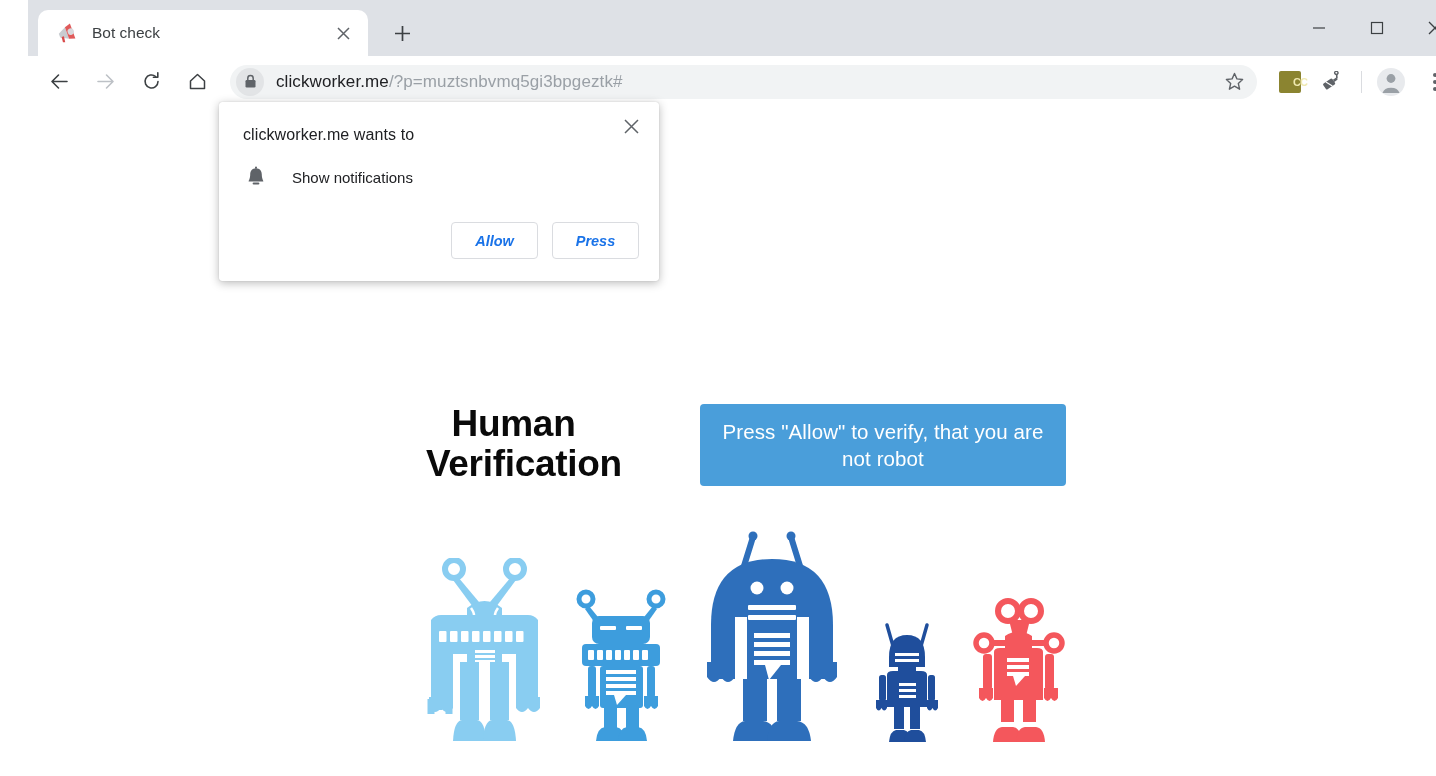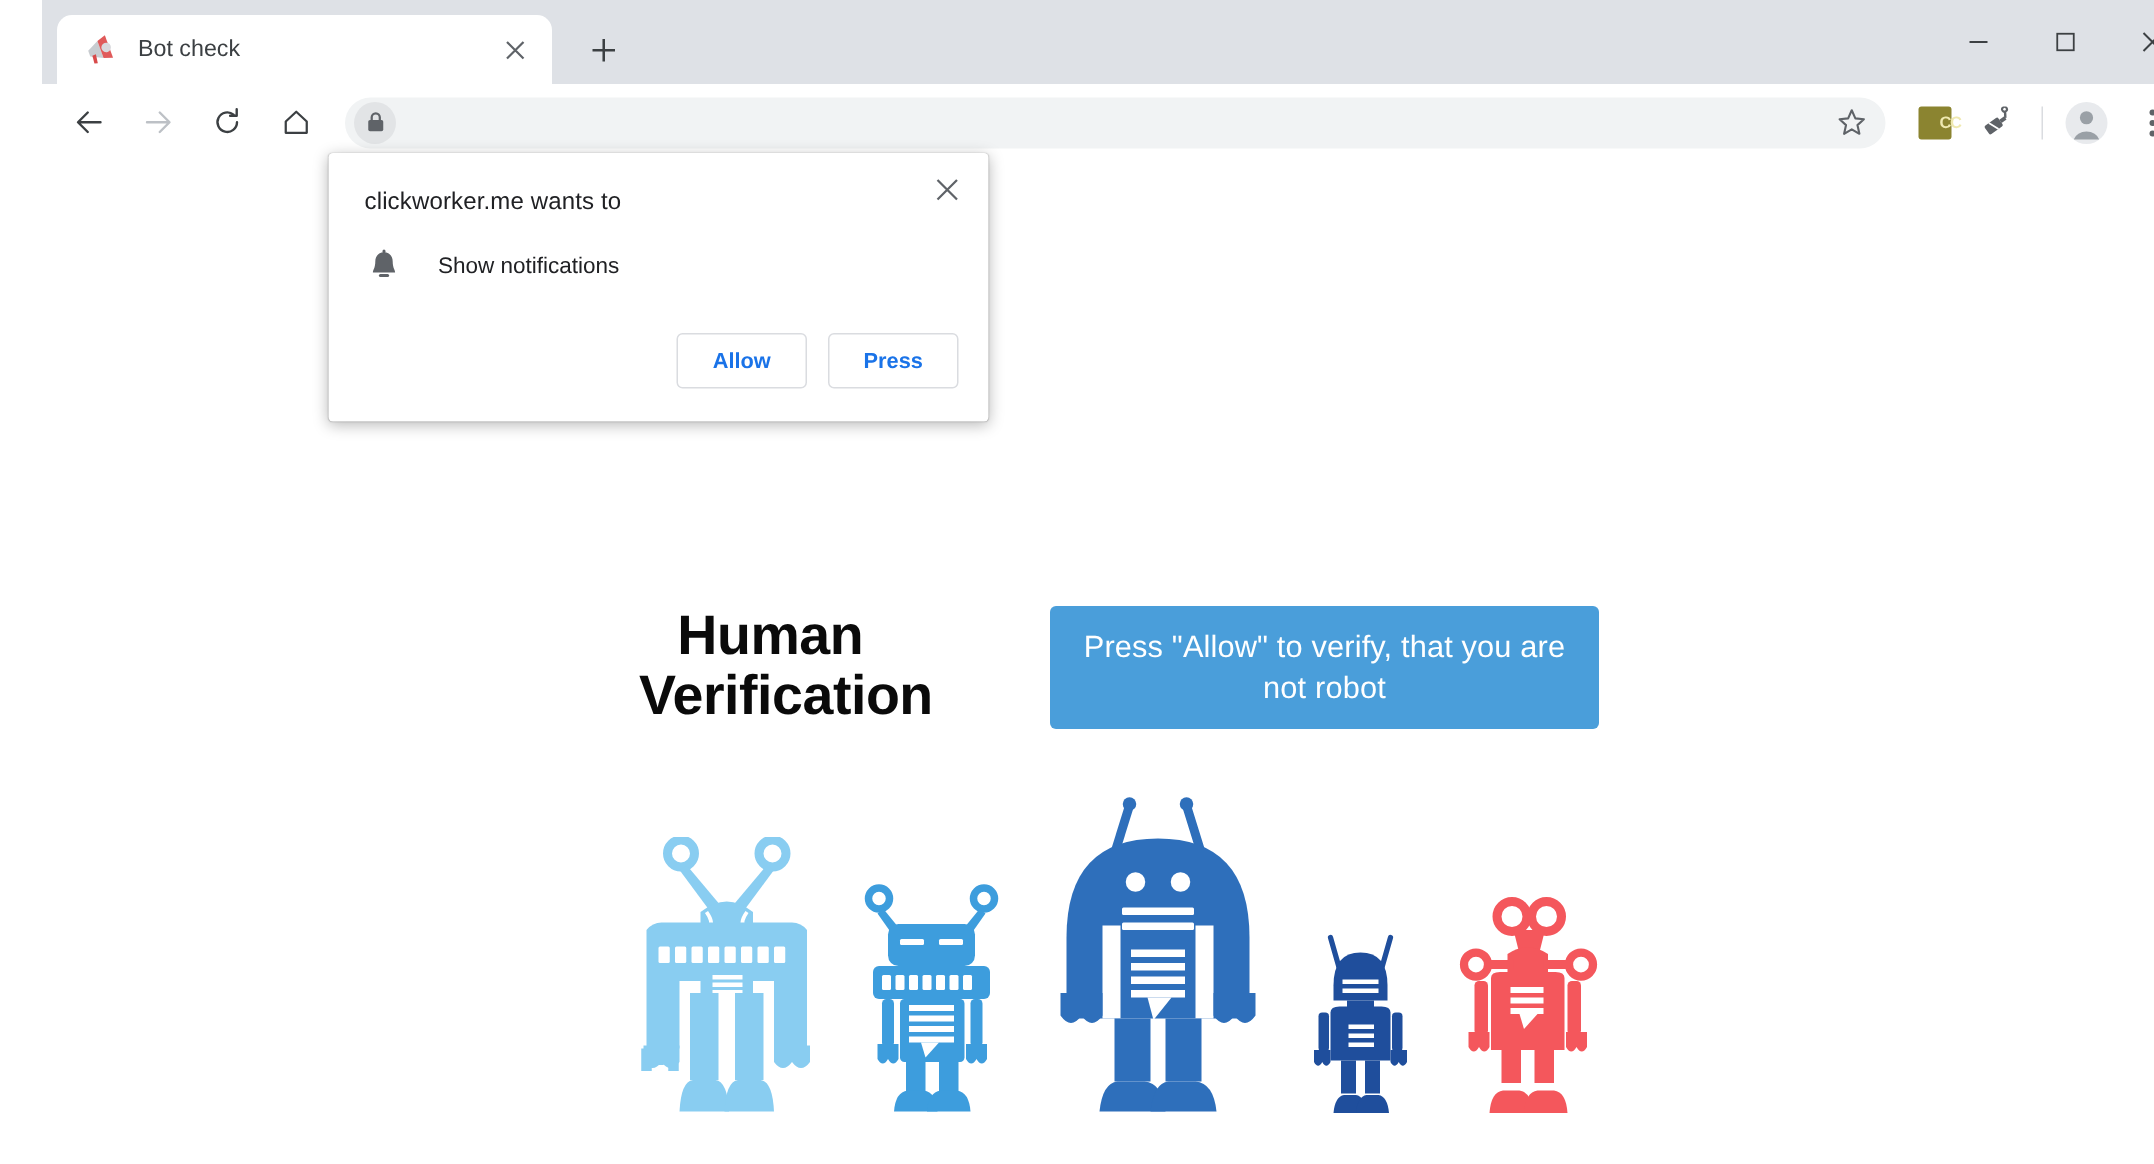--- a/index.html
+++ b/index.html
@@ -107,20 +107,21 @@
   .perm-bell { width:26px; height:26px; display:flex; align-items:center; justify-content:center; }
   .perm-label { font-size:15px; color:#202124; margin-left:23px; }
   .perm-actions {
     position:absolute; right:20px; bottom:22px; display:flex; gap:14px;
   }
   .perm-btn {
     min-width:87px; height:37px; border:1px solid #dadce0; border-radius:4px;
     background:#fff; color:#1a73e8; font-size:14.5px; font-weight:bold;
     display:flex; align-items:center; justify-content:center; padding:0 18px;
     font-family:"Liberation Sans", sans-serif;
+    font-style:italic;
   }
 
   
   .page { position:absolute; left:0; top:104px; width:1436px; height:672px; background:#fff; }
 
   .hero { position:absolute; left:0; top:300px; width:1436px; display:flex;
           justify-content:center; align-items:flex-start; }
   .hero-inner { display:flex; align-items:flex-start; gap:99px; }
   .hero-title {
     font-size:37px; font-weight:bold; color:#0a0a0a; line-height:1.07;
@@ -216,20 +217,21 @@
       </svg>
     </div>
 
     <div class="omnibox">
       <span class="lockwrap">
         <svg width="13" height="15" viewBox="0 0 13 15">
           <rect x="1.5" y="6" width="10" height="7.5" rx="1.2" fill="#5f6368"></rect>
           <path d="M3.8 6 L3.8 4.2 A2.7 2.7 0 0 1 9.2 4.2 L9.2 6" stroke="#5f6368" stroke-width="1.5" fill="none"></path>
         </svg>
       </span>
+      <span class="urltext"><span class="host">clickworker.me</span><span>/?p=muztsnbvmq5gi3bpgeztk#</span></span>
       <span class="star">
         <svg width="19" height="19" viewBox="0 0 19 19">
           <path d="M9.5 1.5 L11.9 6.9 L17.6 7.5 L13.3 11.4 L14.6 17.2 L9.5 14.2 L4.4 17.2 L5.7 11.4 L1.4 7.5 L7.1 6.9 Z" fill="none" stroke="#5f6368" stroke-width="1.4" stroke-linejoin="round"></path>
         </svg>
       </span>
     </div>
 
     <div class="toolbar-right">
       <div class="ext-icon">
         <span class="ext-cc">CC</span>

